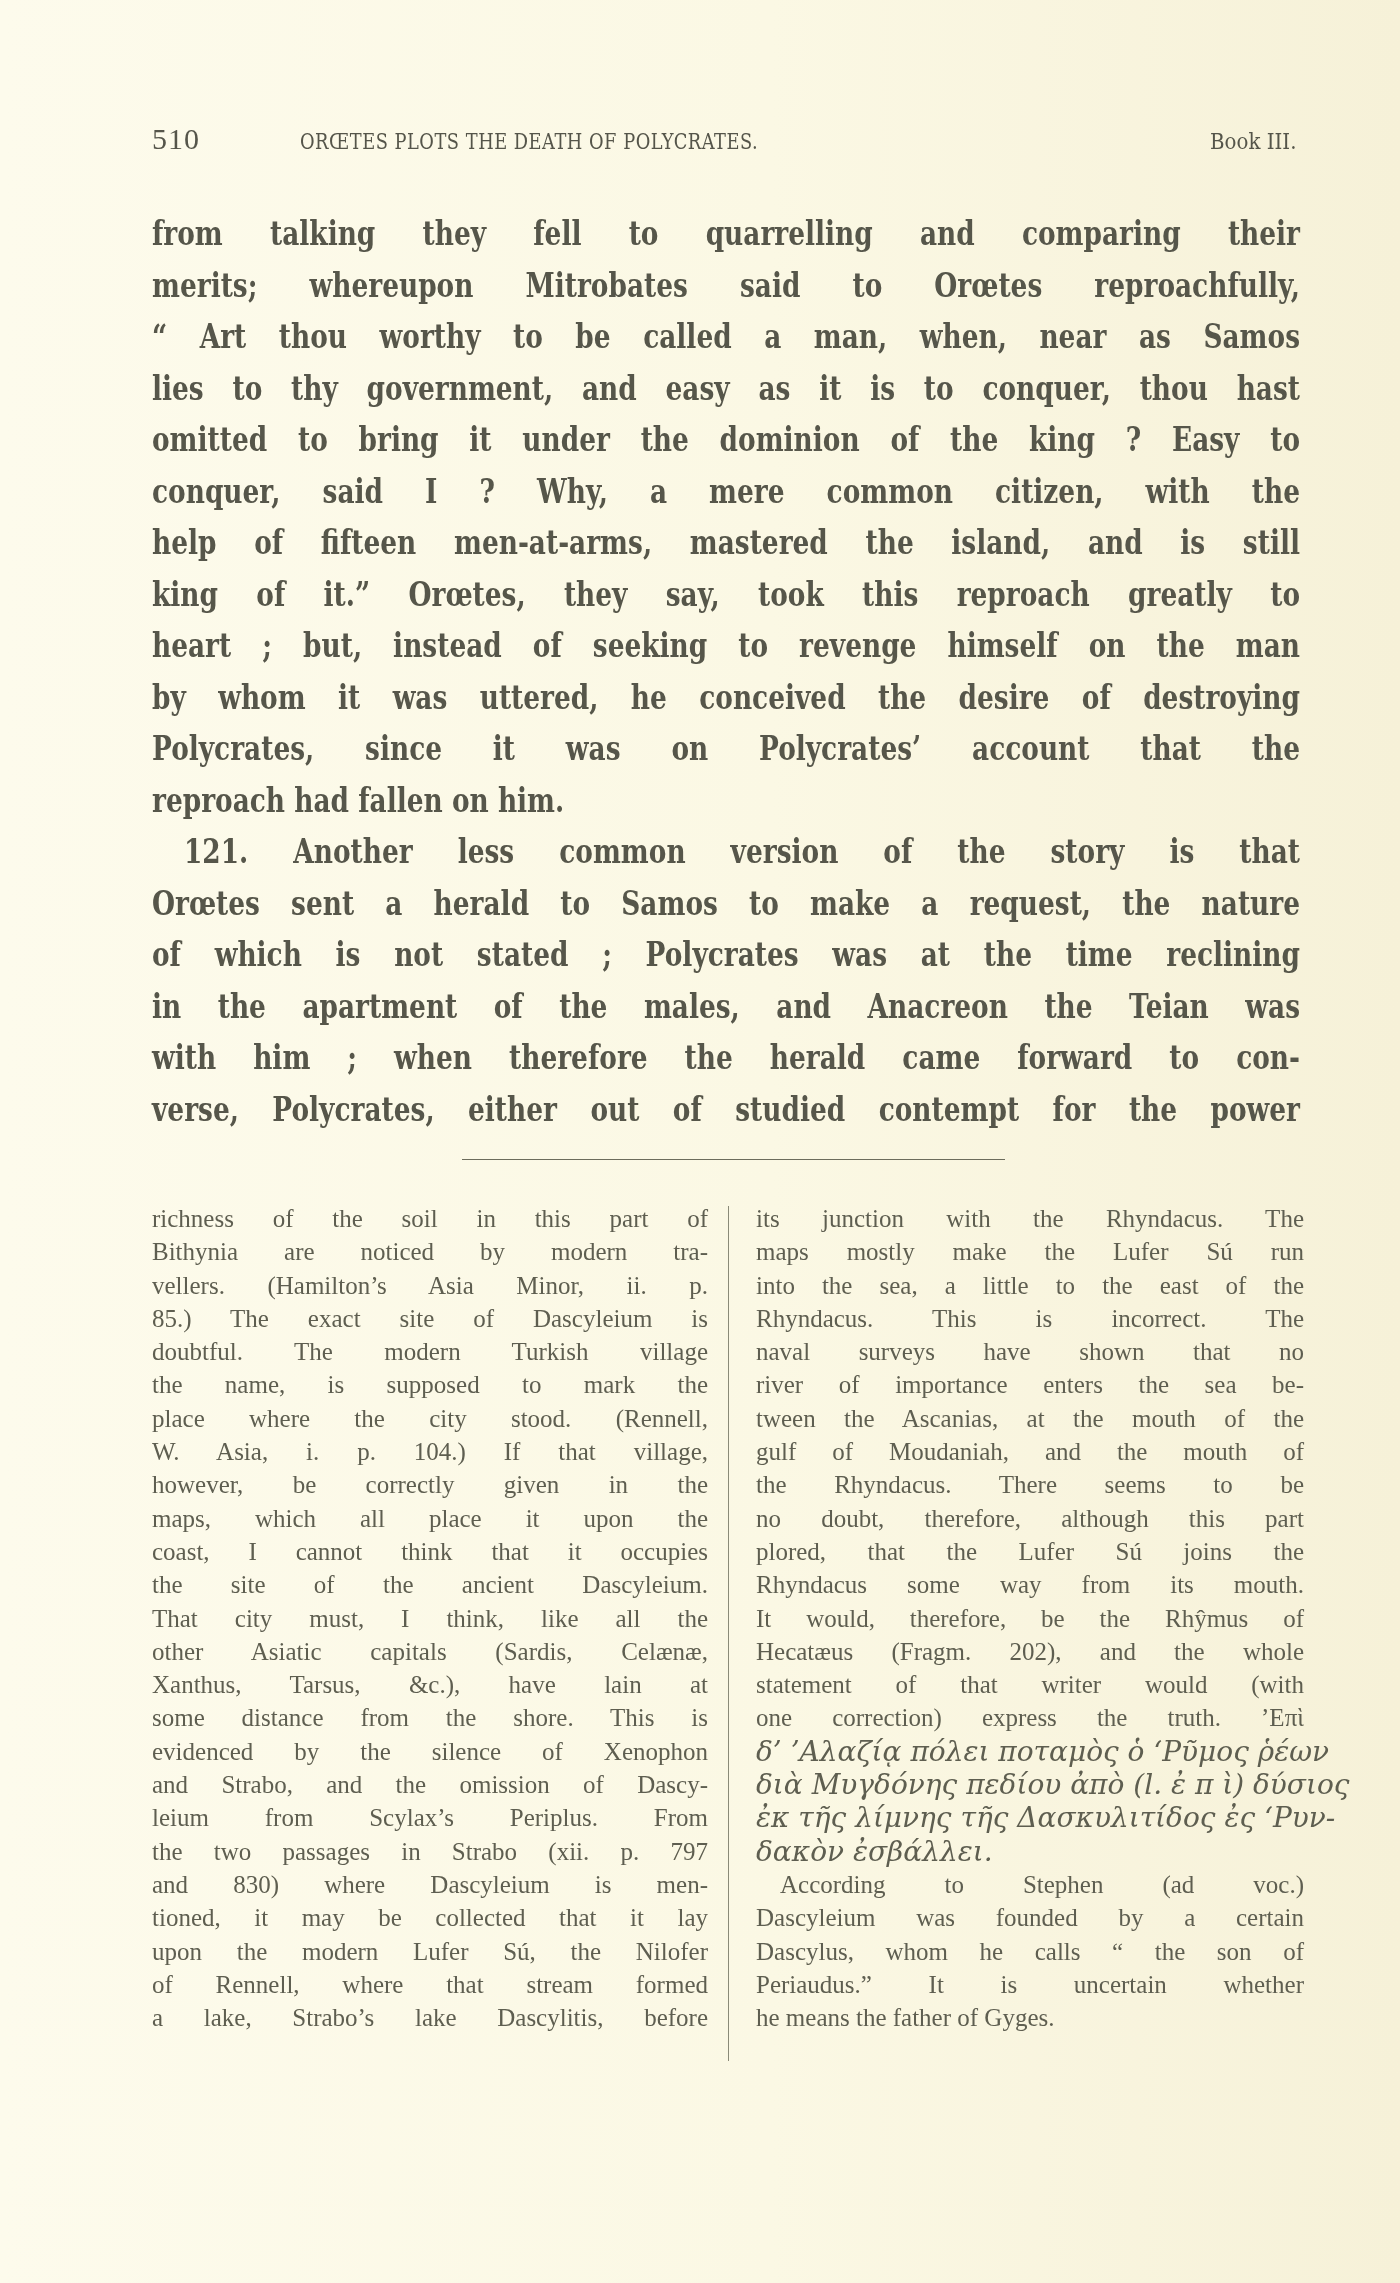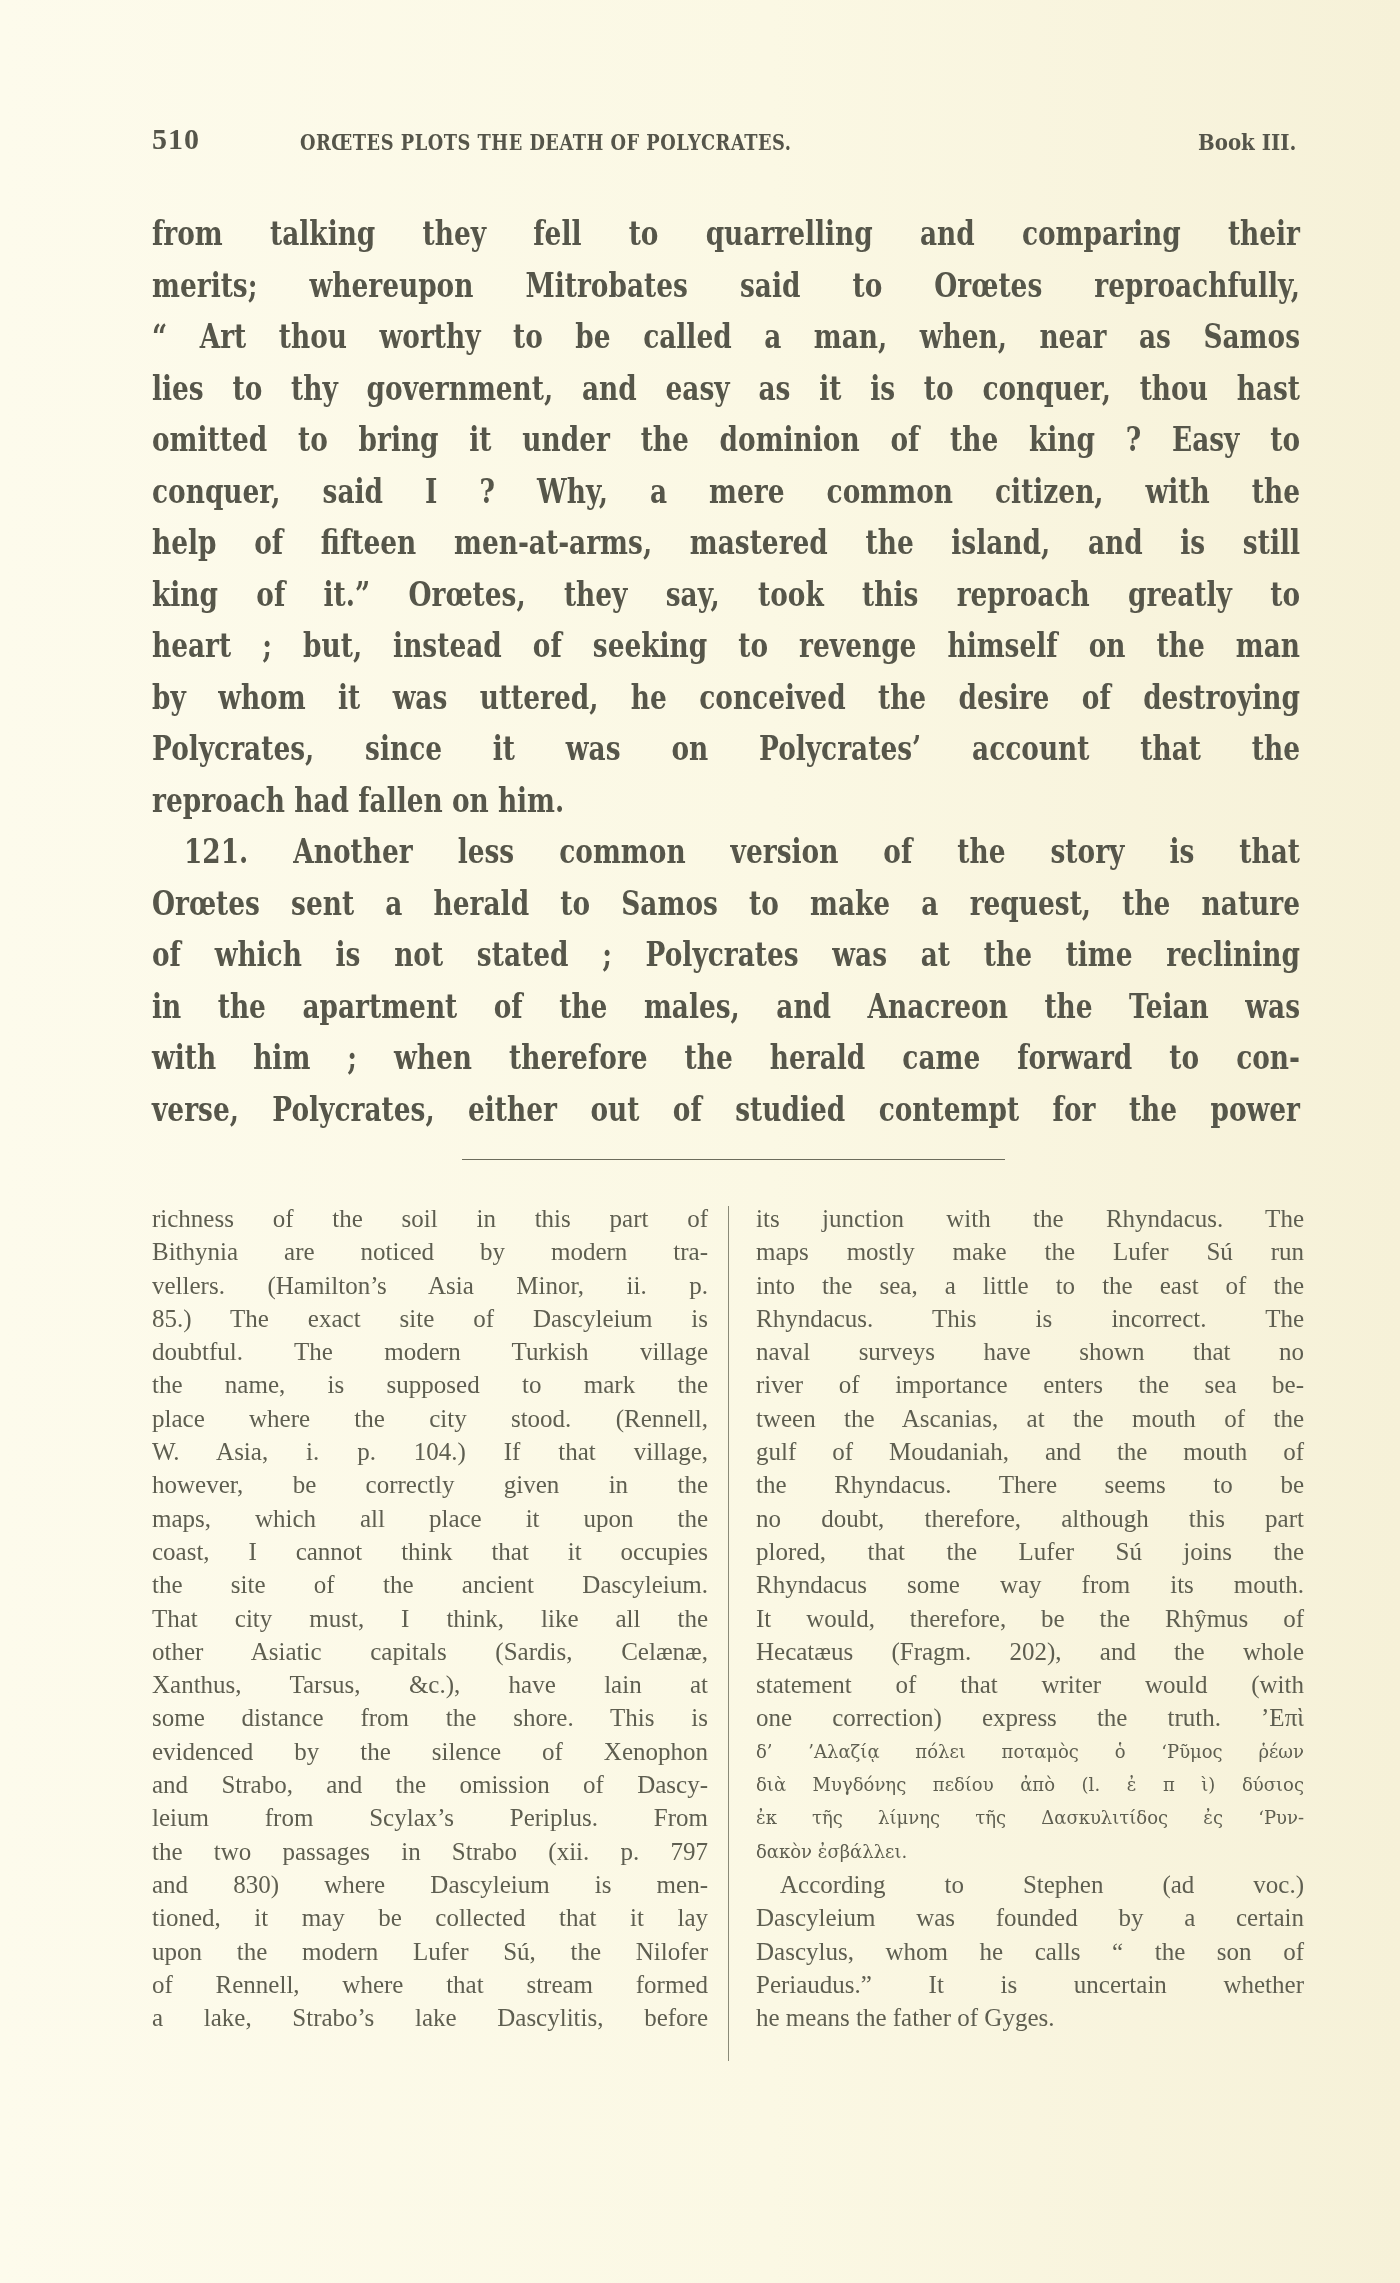--- a/index.html
+++ b/index.html
@@ -7,21 +7,21 @@
     width: 1400px; height: 2283px; overflow: hidden;
     background: #fbf8e6;
     background-image: linear-gradient(90deg, #fdfbec 0%, #fbf8e4 55%, #f6f1d8 100%);
     color: #4a4a3e;
     position: relative;
   }
   .page { position: absolute; left: 0; top: 0; width: 1400px; height: 2283px; }
 
   .running-head {
     position: absolute; left: 152px; top: 122px; width: 1148px; height: 40px;
-    font-family: "DejaVu Serif", serif; color: #55554a; font-weight: bold;
+    font-family: "DejaVu Serif", serif; color: #55554a;
   }
   .running-head .page-number {
     position: absolute; left: 0; top: 0; font-size: 30px; letter-spacing: 1px;
     font-family: "Liberation Serif", serif;
   }
   .running-head .title {
     position: absolute; left: 148px; top: 6px; font-size: 23px; letter-spacing: 0.6px;
     font-family: "DejaVu Serif", serif; font-stretch: condensed;
     transform: scaleX(0.86); transform-origin: left center;
   }
@@ -55,21 +55,21 @@
     font-family: "Liberation Serif", serif; font-size: 25px; color: #5e5e50;
   }
   .fn-col.left { left: 0; width: 556px; }
   .fn-col.right { left: 604px; width: 548px; }
   .fn-line {
     height: 33.3px; line-height: 33.3px; white-space: nowrap;
     text-align: justify; text-align-last: justify;
   }
   .fn-line.last { text-align-last: left; }
   .fn-line.indent { padding-left: 24px; }
-  .fn-line.greek { font-family: "DejaVu Serif", serif; font-size: 18px; }
+  .fn-line.greek { font-style: italic; font-family: "DejaVu Serif", serif; font-size: 28px; }
   .col-divider {
     position: absolute; left: 576px; top: 4px; width: 0; height: 855px;
     border-left: 1.5px solid #8a8a78;
   }
   em { font-style: italic; }
 </style>
 </head>
 <body>
 
 <div class="page">

